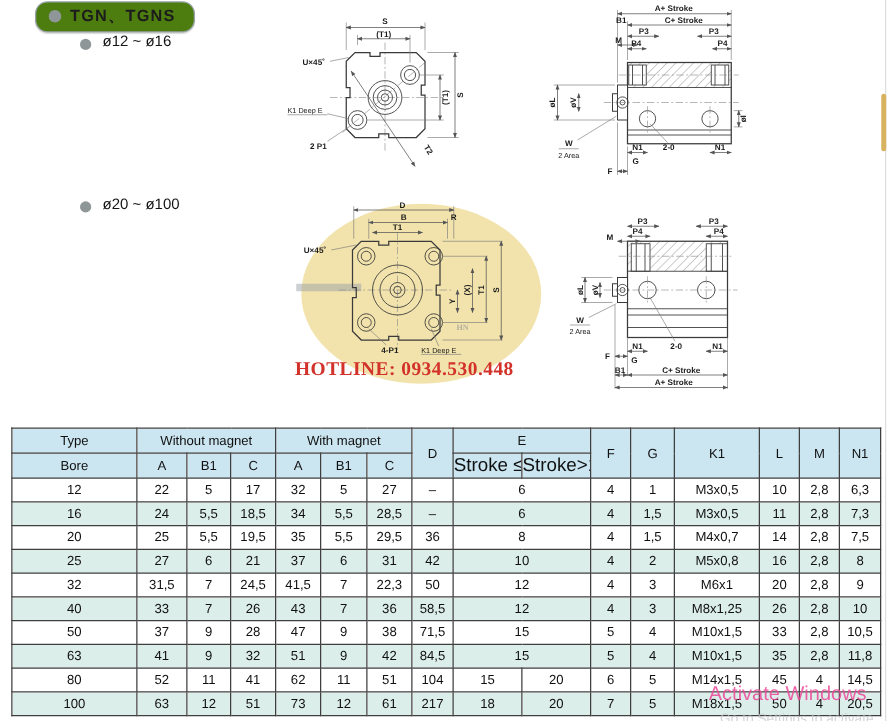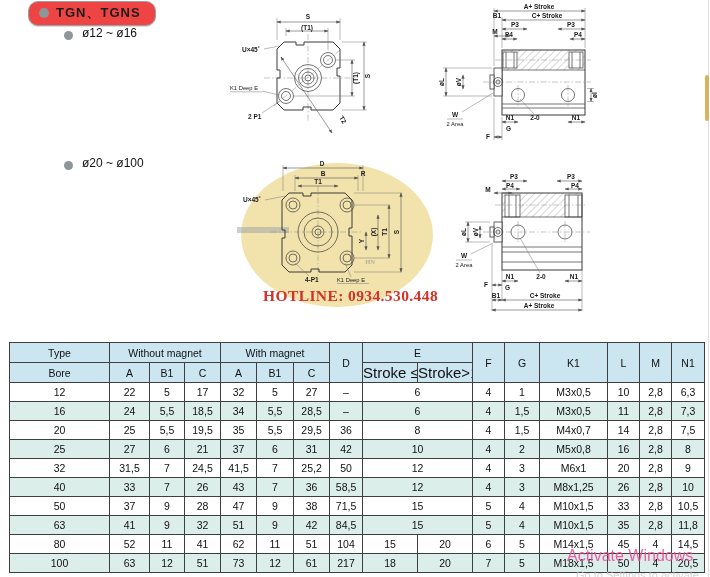--- a/index.html
+++ b/index.html
@@ -2,35 +2,35 @@
 <html><head>
 <meta charset="utf-8">
 <style>
   html,body{margin:0;padding:0}
   body{width:710px;height:577px;position:relative;overflow:hidden;background:#ffffff;
        font-family:"Liberation Sans",sans-serif;color:#111}
   .abs{position:absolute}
   
   .pill{position:absolute;left:28px;top:1px;display:flex;align-items:center;gap:7px;
         padding:2px 14px 3px 10px;border:1px solid #98a3a8;border-radius:10px;
-        background:#ef4444;box-shadow:0 1px 1px rgba(0,0,0,.15)}
+        background:#4d7c0f;box-shadow:0 1px 1px rgba(0,0,0,.15)}
   .pill .txt{font-size:13px;font-weight:bold;color:#1c1c1c;letter-spacing:1px}
   .bullet{width:10px;height:10px;border-radius:50%;background:#8e9697;display:inline-block}
   .range{position:absolute;display:flex;align-items:flex-end;gap:9px;font-size:12px;color:#141414}
   .range .bullet{width:9px;height:9px}
   
   svg text{font-family:"Liberation Sans",sans-serif;font-size:6.5px;font-weight:bold;fill:#1b1b1b}
   svg text.sm{font-size:5.8px;font-weight:normal}
   .ol{stroke:#3a3a3a;stroke-width:1;fill:none}
   .thin{stroke:#3a3a3a;stroke-width:.7;fill:none}
   .dim{stroke:#555;stroke-width:.6;fill:none}
   .ext{stroke:#777;stroke-width:.5;fill:none}
   .cl{stroke:#8a8a8a;stroke-width:.5;fill:none;stroke-dasharray:6 2 1.5 2}
   .wmtext{font-family:"Liberation Serif",serif;font-weight:bold;fill:#858c95;opacity:.6}
-  .hotline{position:absolute;left:263px;top:287px;font-family:"Liberation Serif",serif;
+  .hotline{position:absolute;left:236px;top:287px;font-family:"Liberation Serif",serif;
            font-weight:bold;font-size:15.5px;color:#d2322a;letter-spacing:.4px;z-index:4}
   
   .tblwrap{position:absolute;left:9px;top:342px;z-index:1}
   table{border-collapse:collapse;table-layout:fixed;width:696px;font-size:10.5px;
         border:1px solid #d946ef}
   th,td{border:1px solid #3f3f3f;text-align:center;vertical-align:middle;
         padding:0;height:18px;font-weight:normal;color:#101010;background:#fff;
         overflow:hidden;white-space:nowrap}
   tr.h th{background:#cbe6f1;height:19px}
   th.sub{font-size:15px}
@@ -449,21 +449,21 @@
           <td>2,8</td>
           <td>8</td>
         </tr>
         <tr>
           <td>32</td>
           <td>31,5</td>
           <td>7</td>
           <td>24,5</td>
           <td>41,5</td>
           <td>7</td>
-          <td>25,2</td>
+          <td>22,3</td>
           <td>50</td>
           <td colspan="2">12</td>
           <td>4</td>
           <td>3</td>
           <td>M6x1</td>
           <td>20</td>
           <td>2,8</td>
           <td>9</td>
         </tr>
         <tr class="alt">

